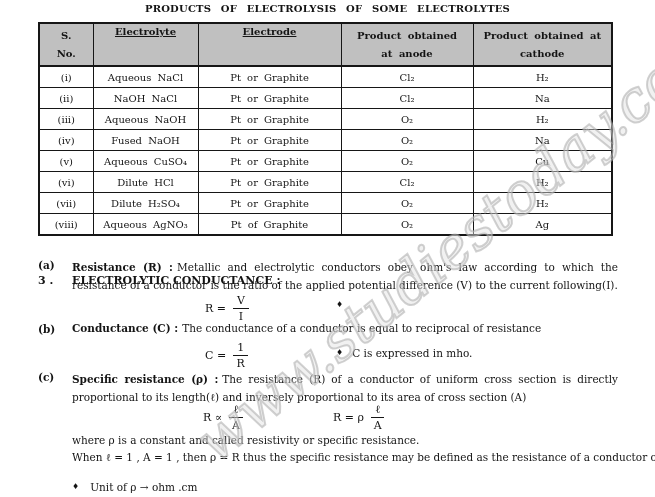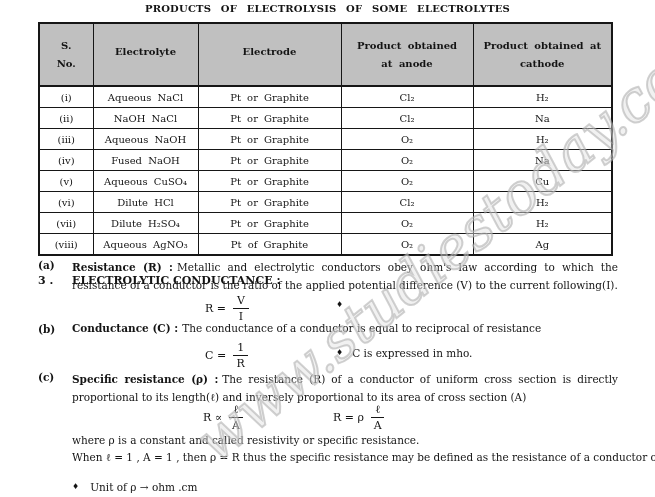--- a/index.html
+++ b/index.html
@@ -22,21 +22,21 @@
   table.etable {
     position:absolute; left:38px; top:22px; width:573px;
     border-collapse:collapse; table-layout:fixed;
     border:2px solid #161616; font-size:10px;
   }
   .etable th, .etable td { border:1px solid #161616; text-align:center; padding:0; overflow:hidden; }
   .etable thead th {
     background:#c0c0c0; font-weight:bold; height:39px;
     border-bottom:2px solid #161616; word-spacing:3px; font-size:10px;
   }
-  .etable thead th.vtop { vertical-align:top; padding-top:22px; }
+  .etable thead th.vtop { vertical-align:top; padding-top:2px;text-decoration:underline; }
   .hline { line-height:18px; }
   .etable tbody td { height:20px; word-spacing:3px; font-size:10px; }
   .sec { position:absolute; top:238px; left:38px; font-weight:bold; font-size:11px;margin-top:36px; }
   .sec .secnum { display:inline-block; width:34px; }
   .item-label { position:absolute; left:38px; font-weight:bold; font-size:10.5px; }
   .item-text {
     position:absolute; left:72px; width:546px; font-size:10.5px;
     line-height:17.5px; text-align:justify;
   }
   .term { font-weight:bold; margin-right:4px; }

